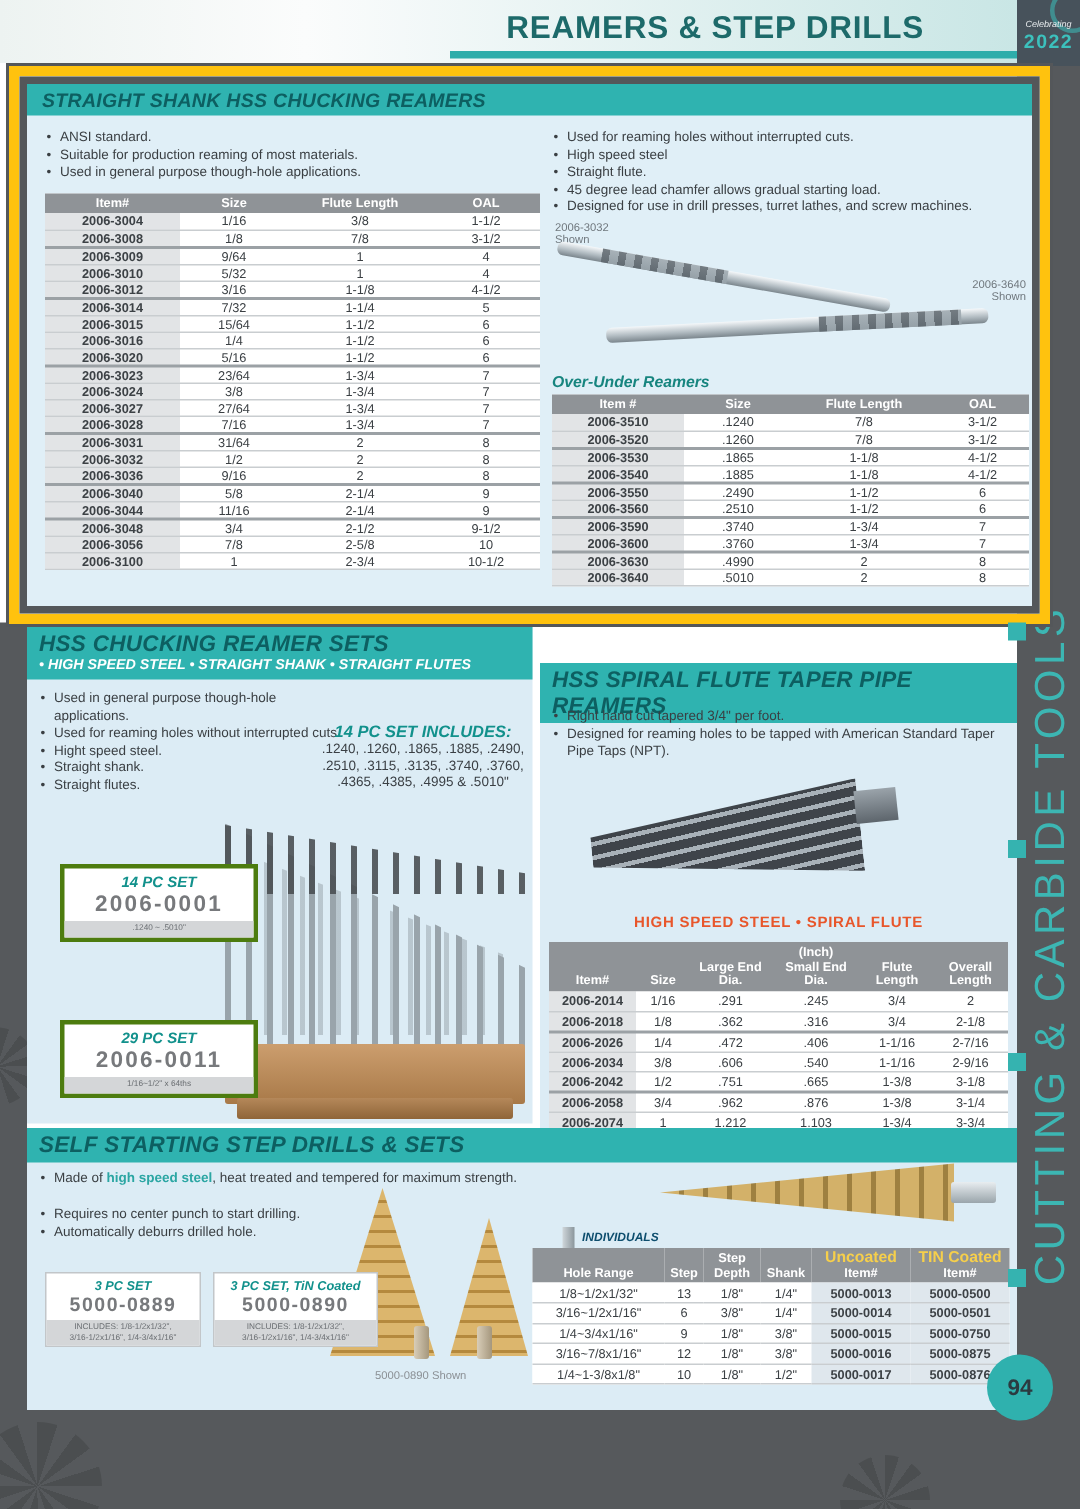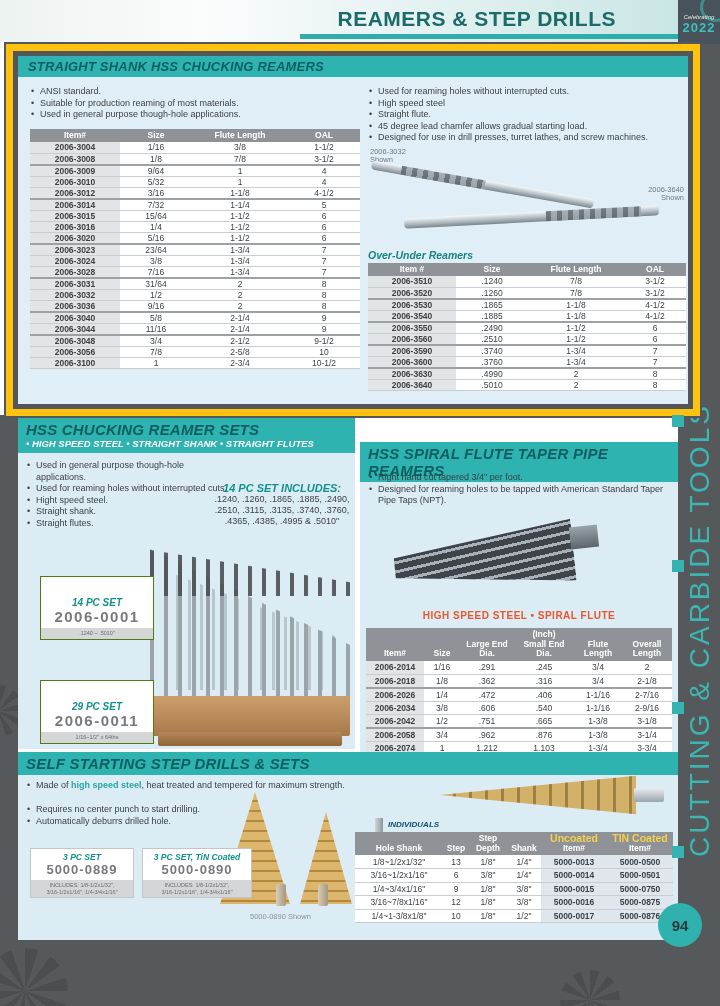--- a/index.html
+++ b/index.html
@@ -86,21 +86,21 @@
   .pins { position:absolute; left:0; bottom:42px; width:200px; height:155px;
     background:repeating-linear-gradient(90deg,#99a4ab 0 4px,transparent 4px 14px);
     clip-path:polygon(0 0,100% 62%,100% 100%,0 100%); }
   .pin-caps { position:absolute; left:0; bottom:150px; width:200px; height:46px;
     background:repeating-linear-gradient(90deg,#4a4f53 0 4px,transparent 4px 14px);
     clip-path:polygon(0 0,100% 70%,100% 100%,0 100%); opacity:.9; }
   .wood { position:absolute; left:0; bottom:10px; width:200px; height:40px;
     background:linear-gradient(180deg,#cc9e6e,#a87948); border-radius:2px; }
   .wood2 { position:absolute; left:8px; bottom:0; width:184px; height:14px;
     background:linear-gradient(180deg,#b5885a,#8f6538); border-radius:2px; }
-  .set-box { position:absolute; width:114px; background:#fff; border:1px solid #4d7c0f; text-align:center; padding-top:20px; }
+  .set-box { position:absolute; width:132px; background:#fff; border:3px solid #4d7c0f; text-align:center; padding-top:4px; }
   .set-label { font-size:10px; font-weight:bold; font-style:italic; color:#12918c; }
   .set-item { font-size:15px; font-weight:bold; color:#77797c; letter-spacing:1.5px; }
   .set-range { margin-top:3px; background:#d4d6d8; font-size:5.5px; color:#6a6e72; padding:2px 1px; white-space:pre-line; line-height:6.5px; }
   .box14 { left:22px; top:158px; }
   .box29 { left:22px; top:246px;margin-top:16px; }
 
   
   .panel-taper { position:absolute; left:360px; top:442px; width:318px; height:331px; background:#dcecf5; }
   .taper-bar { padding:3px 8px; }
   .panel-taper ul.blts { position:absolute; left:8px; top:30px; width:300px; }
@@ -267,20 +267,26 @@
                 <td>23/64</td>
                 <td>1-3/4</td>
                 <td>7</td>
               </tr>
               <tr>
                 <td>2006-3024</td>
                 <td>3/8</td>
                 <td>1-3/4</td>
                 <td>7</td>
               </tr>
+              <tr>
+                <td>2006-3027</td>
+                <td>27/64</td>
+                <td>1-3/4</td>
+                <td>7</td>
+              </tr>
               <tr class="grp">
                 <td>2006-3028</td>
                 <td>7/16</td>
                 <td>1-3/4</td>
                 <td>7</td>
               </tr>
               <tr>
                 <td>2006-3031</td>
                 <td>31/64</td>
                 <td>2</td>
@@ -570,21 +576,21 @@
     <div class="mini-shank" style="left:300px;"></div>
     <div class="hdrill">
       <div class="hdrill-body"></div>
       <div class="hdrill-shank"></div>
     </div>
 
     <div class="individuals">INDIVIDUALS</div>
     <table class="t-steps">
         <thead>
           <tr>
-            <th>Hole Shank</th>
+            <th>Hole Range</th>
             <th>Step</th>
             <th>Step
 Depth</th>
             <th>Shank</th>
             <th>Uncoated
 Item#</th>
             <th>TIN Coated
 Item#</th>
           </tr>
         </thead>

